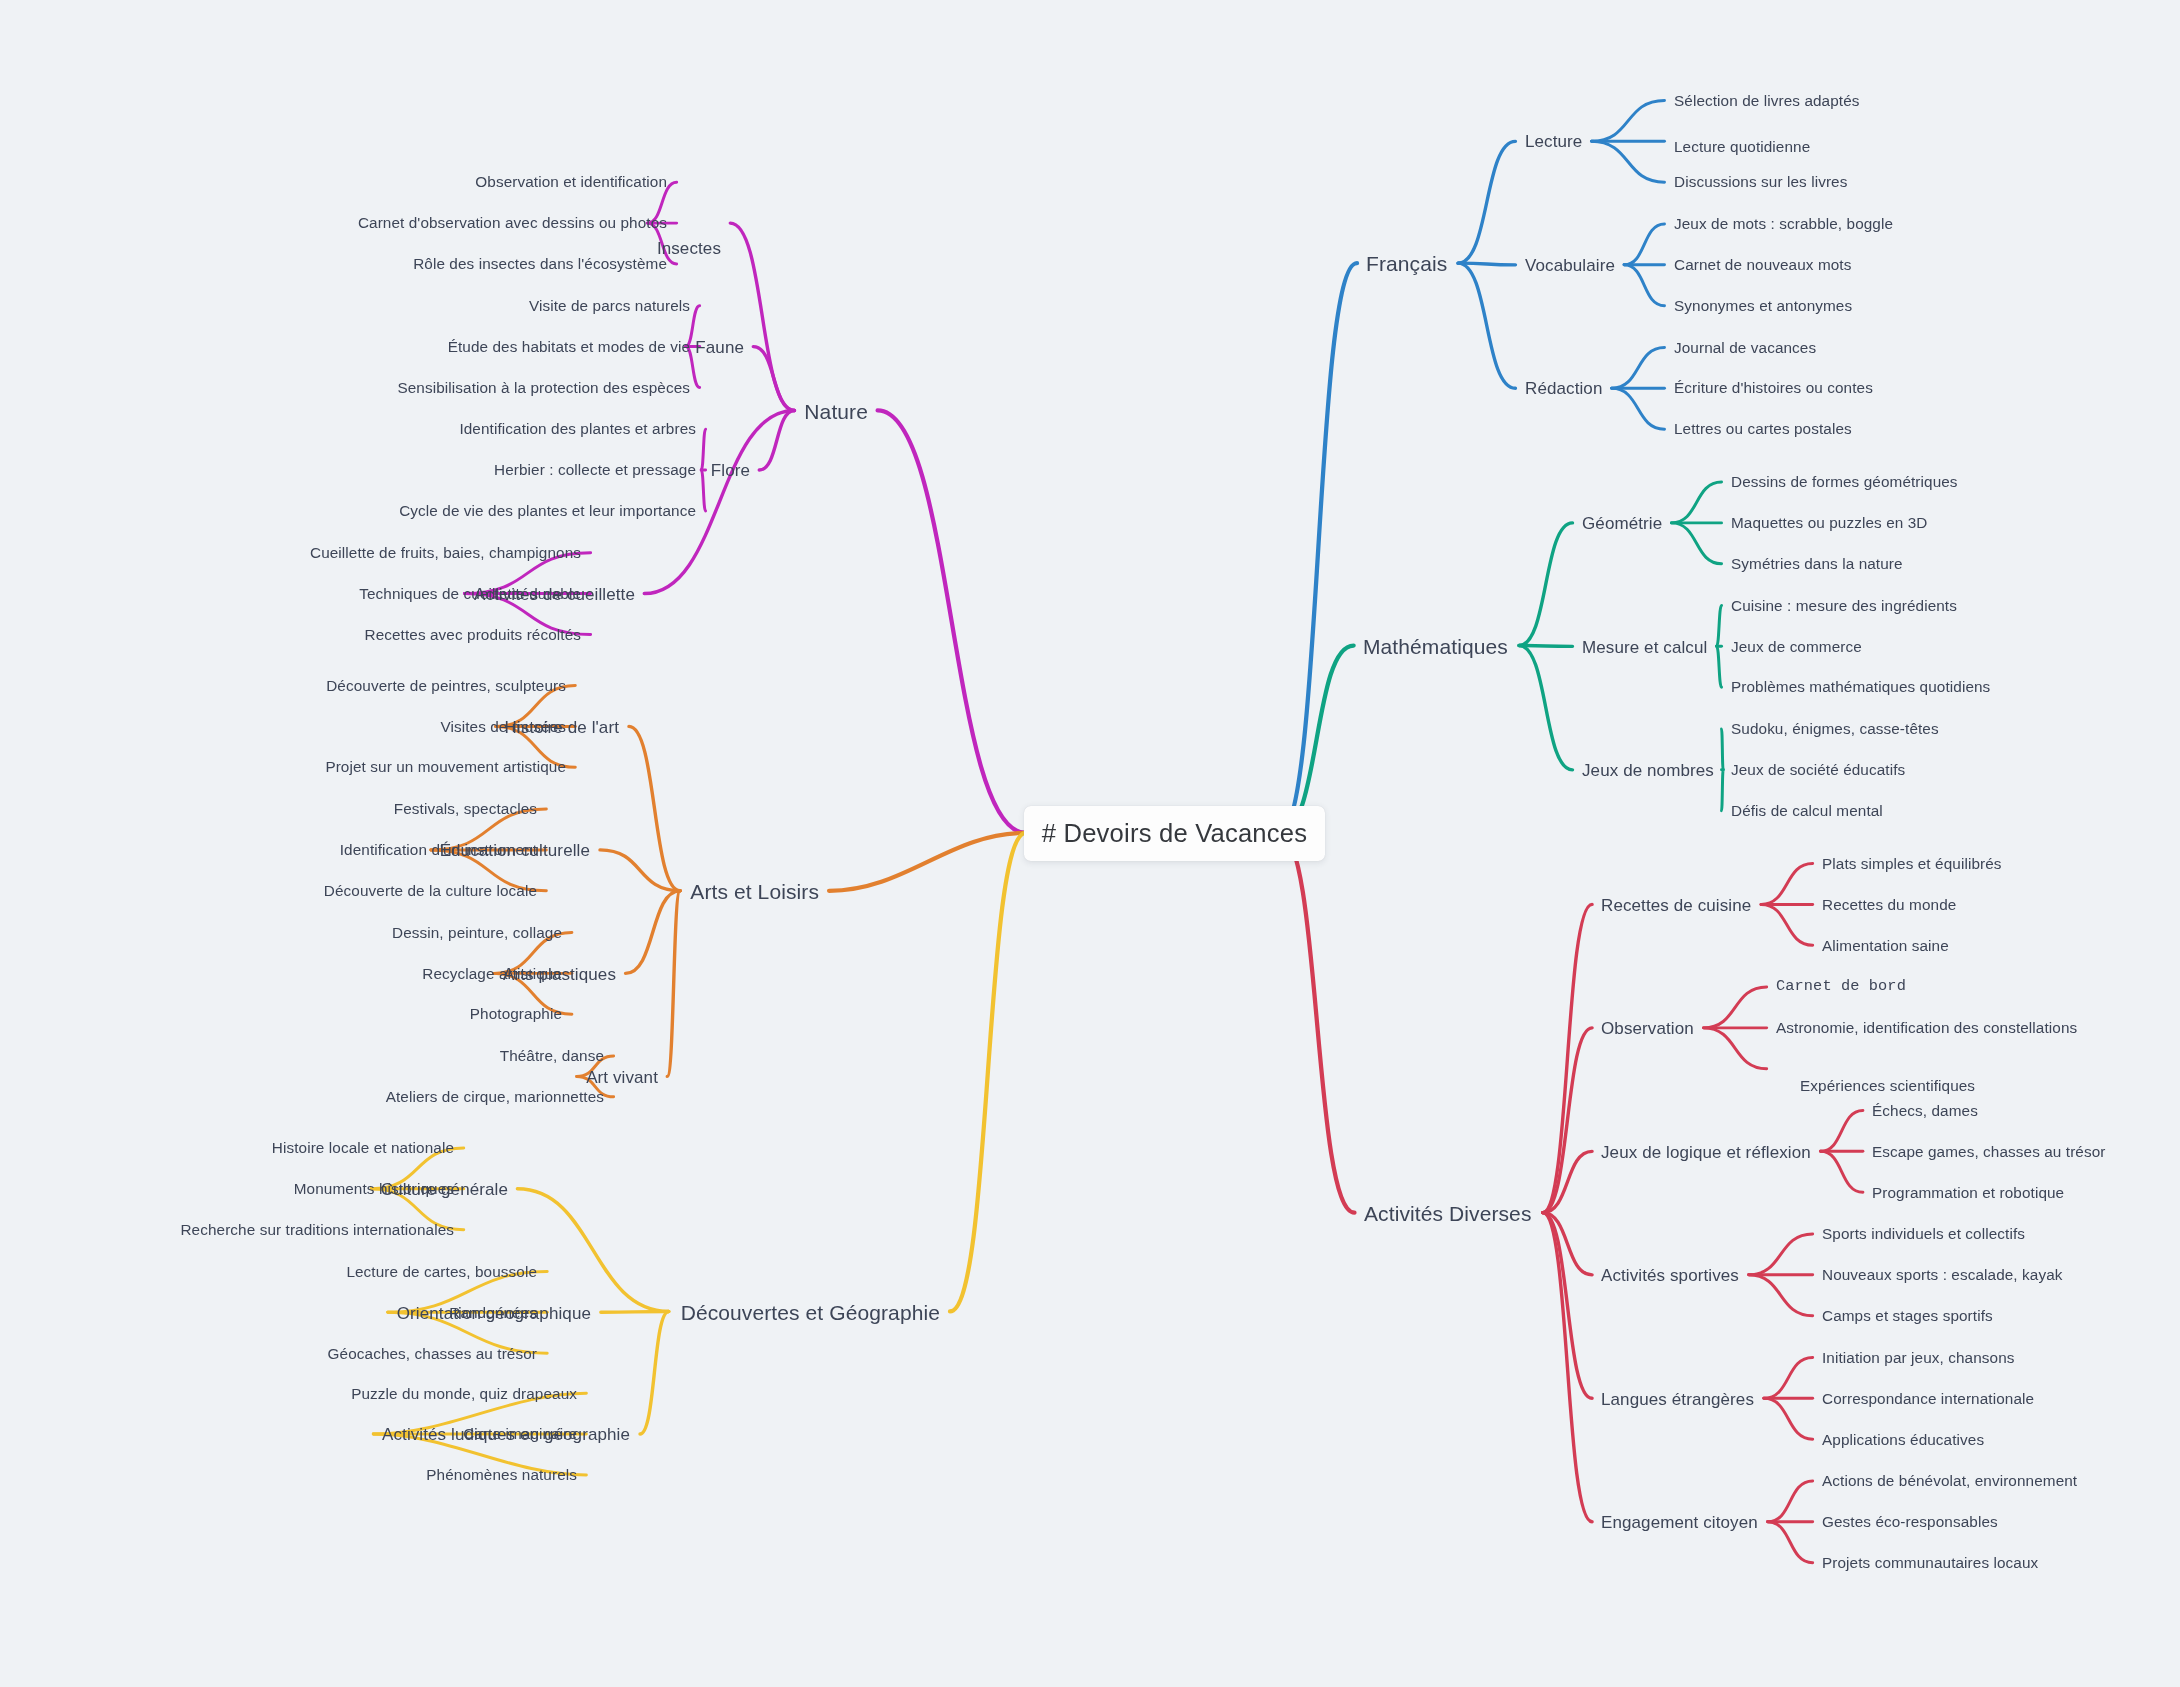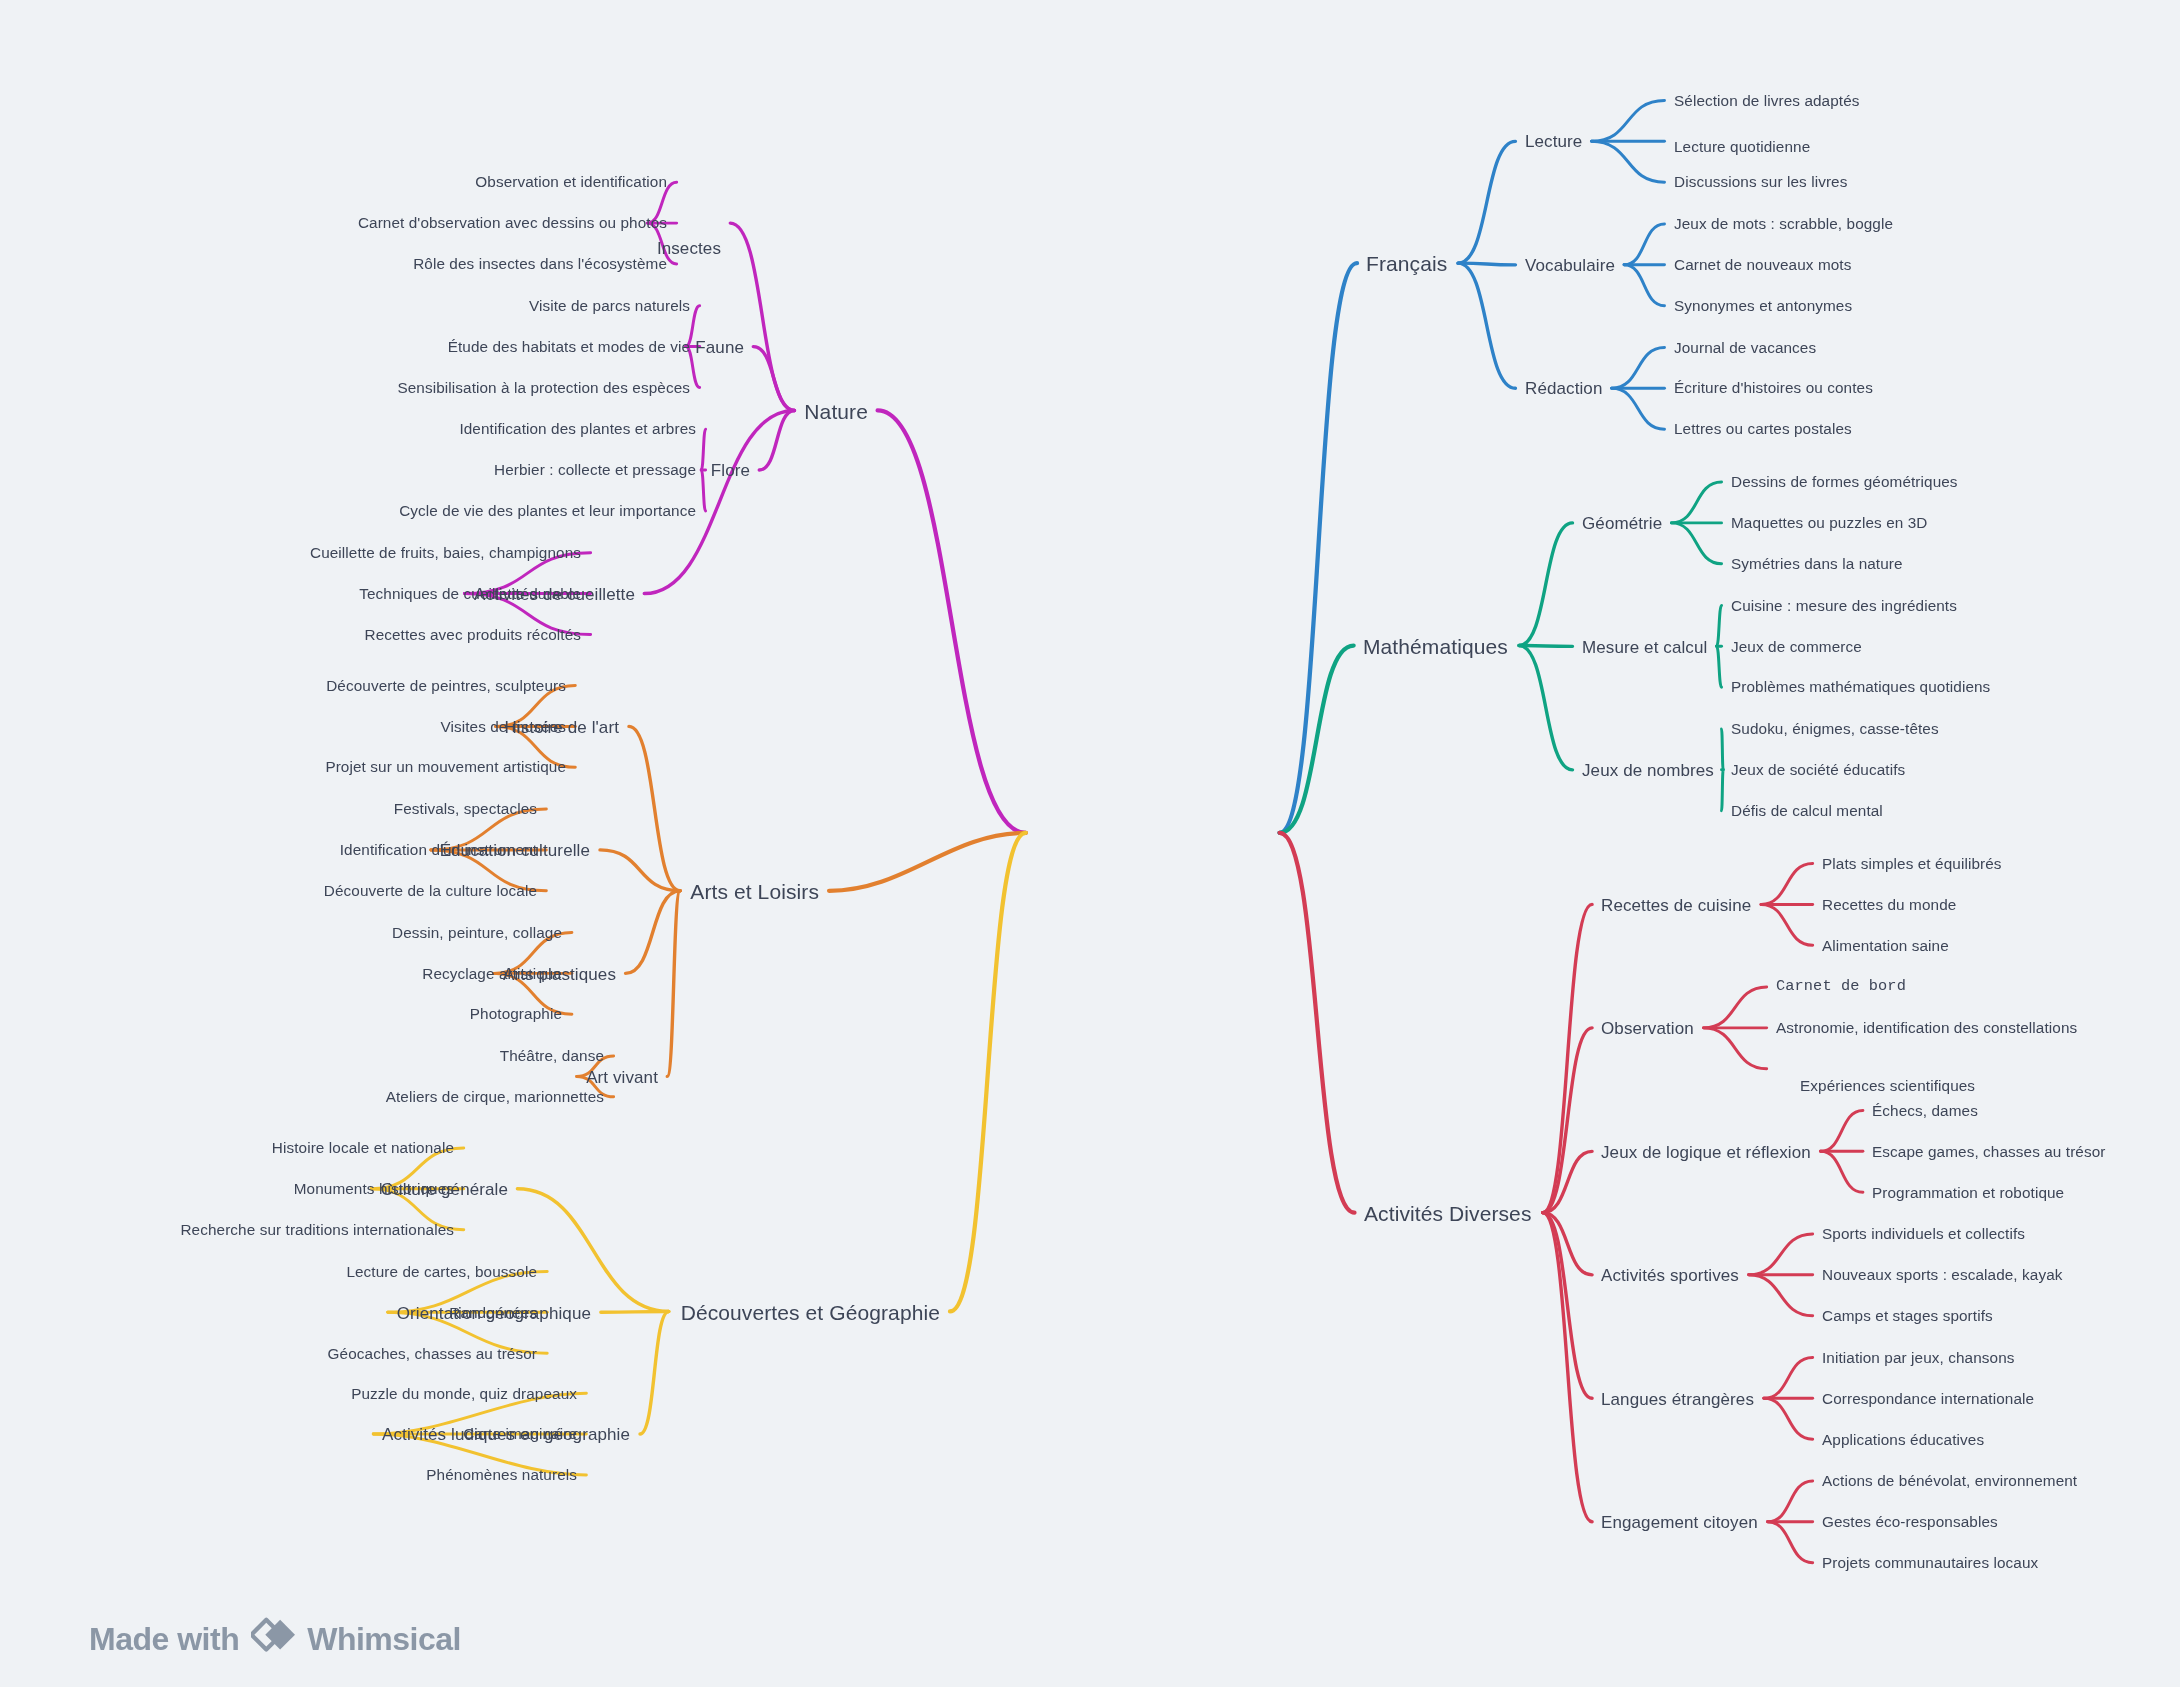--- a/index.html
+++ b/index.html
@@ -166,20 +166,23 @@
       <path d="M 1811.078125 1424 C 1842.93515625 1424, 1837.14296875 1642, 1869 1642" fill="none" stroke="#d33c54" stroke-width="4" stroke-linecap="round"></path>
       <path d="M 2070.71875 1642 C 2102.2234375 1642, 2096.4953125 1594, 2128 1594" fill="none" stroke="#d33c54" stroke-width="3.5" stroke-linecap="round"></path>
       <path d="M 2070.71875 1642 C 2102.2234375 1642, 2096.4953125 1642, 2128 1642" fill="none" stroke="#d33c54" stroke-width="3.5" stroke-linecap="round"></path>
       <path d="M 2070.71875 1642 C 2102.2234375 1642, 2096.4953125 1690, 2128 1690" fill="none" stroke="#d33c54" stroke-width="3.5" stroke-linecap="round"></path>
       <path d="M 1811.078125 1424 C 1842.93515625 1424, 1837.14296875 1787, 1869 1787" fill="none" stroke="#d33c54" stroke-width="4" stroke-linecap="round"></path>
       <path d="M 2075.15625 1787 C 2104.2203125 1787, 2098.9359375 1739, 2128 1739" fill="none" stroke="#d33c54" stroke-width="3.5" stroke-linecap="round"></path>
       <path d="M 2075.15625 1787 C 2104.2203125 1787, 2098.9359375 1787, 2128 1787" fill="none" stroke="#d33c54" stroke-width="3.5" stroke-linecap="round"></path>
       <path d="M 2075.15625 1787 C 2104.2203125 1787, 2098.9359375 1835, 2128 1835" fill="none" stroke="#d33c54" stroke-width="3.5" stroke-linecap="round"></path>
     </svg>
 
+  <div id="root-node" style="left: 1024px; top: 806px; width: 257px; height: 55px;">
+    <span class="root-text"># Devoirs de Vacances</span>
+  </div>
 
   <div id="labels">
       <div class="node-label lvl1 anchor-end" style="left: 868px; top: 411px;">Nature</div>
       <div class="node-label lvl2 anchor-end" style="left: 721px; top: 212px; margin-top: 36px;">Insectes</div>
       <div class="node-label lvl3 anchor-end" style="left: 667px; top: 182px;">Observation et identification</div>
       <div class="node-label lvl3 anchor-end" style="left: 667px; top: 223px;">Carnet d'observation avec dessins ou photos</div>
       <div class="node-label lvl3 anchor-end" style="left: 667px; top: 264px;">Rôle des insectes dans l'écosystème</div>
       <div class="node-label lvl2 anchor-end" style="left: 744px; top: 347px;">Faune</div>
       <div class="node-label lvl3 anchor-end" style="left: 690px; top: 306px;">Visite de parcs naturels</div>
       <div class="node-label lvl3 anchor-end" style="left: 690px; top: 347px;">Étude des habitats et modes de vie</div>
@@ -267,27 +270,15 @@
       <div class="node-label lvl2" style="left: 1601px; top: 1399px;">Langues étrangères</div>
       <div class="node-label lvl3" style="left: 1822px; top: 1358px;">Initiation par jeux, chansons</div>
       <div class="node-label lvl3" style="left: 1822px; top: 1399px;">Correspondance internationale</div>
       <div class="node-label lvl3" style="left: 1822px; top: 1440px;">Applications éducatives</div>
       <div class="node-label lvl2" style="left: 1601px; top: 1522px;">Engagement citoyen</div>
       <div class="node-label lvl3" style="left: 1822px; top: 1481px;">Actions de bénévolat, environnement</div>
       <div class="node-label lvl3" style="left: 1822px; top: 1522px;">Gestes éco-responsables</div>
       <div class="node-label lvl3" style="left: 1822px; top: 1563px;">Projets communautaires locaux</div>
     </div>
 
-  <div id="footer-logo">
-    <span>Made with</span>
-    <span class="mark">
-      <svg width="44" height="37" viewBox="0 0 52 44">
-        <g fill="none" stroke="#8b97a6" stroke-width="5" stroke-linejoin="round">
-          <rect x="5.5" y="8.5" width="25" height="25" transform="rotate(45 18 21)"></rect>
-        </g>
-        <rect x="22" y="8.5" width="25" height="25" transform="rotate(45 34.5 21)" fill="#8b97a6"></rect>
-      </svg>
-    </span>
-    <span>Whimsical</span>
-  </div>
 
 </div>
 
 
 </body></html>

